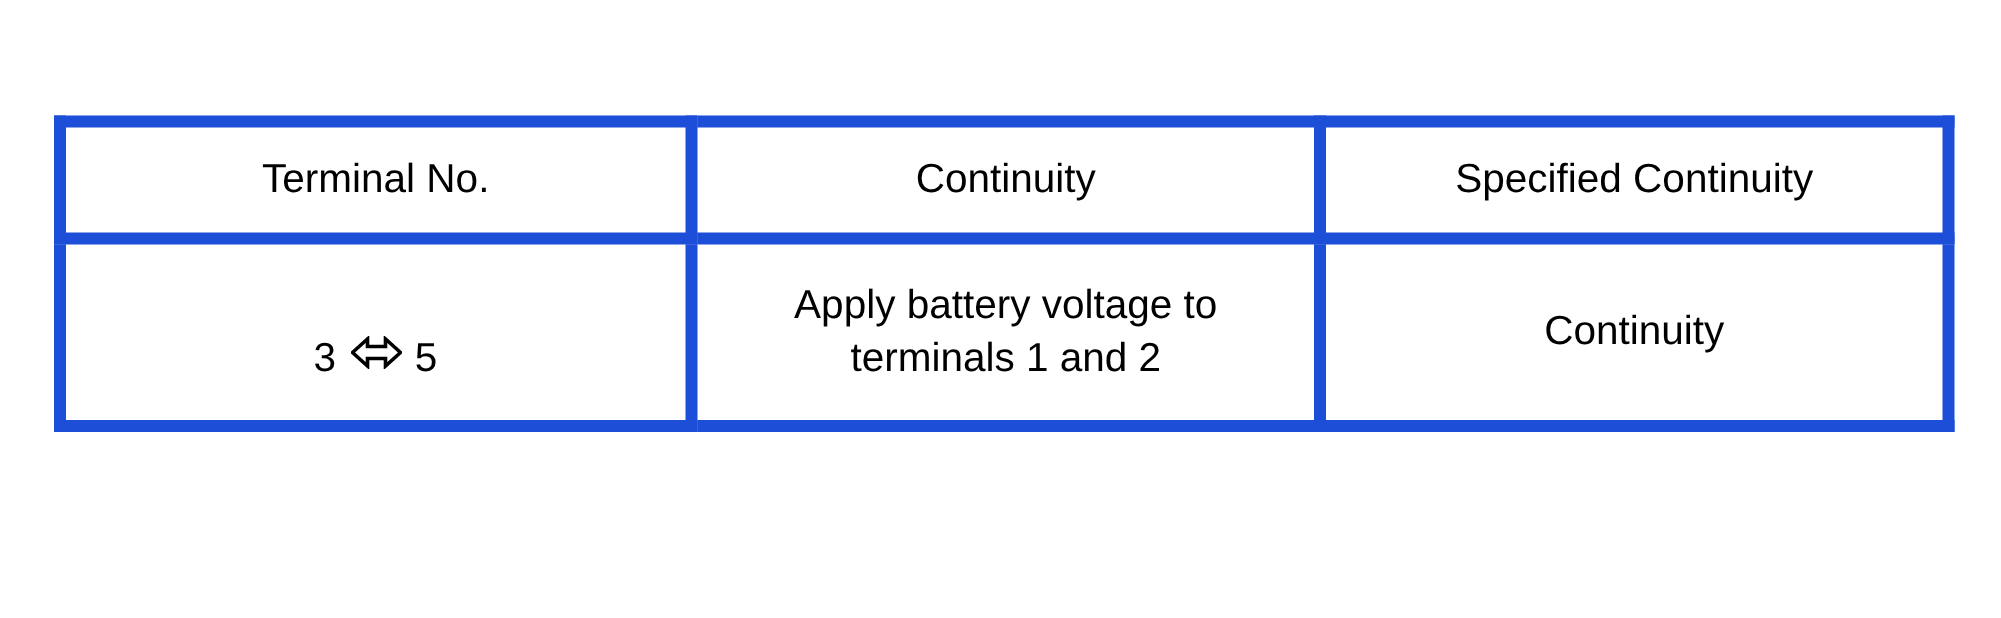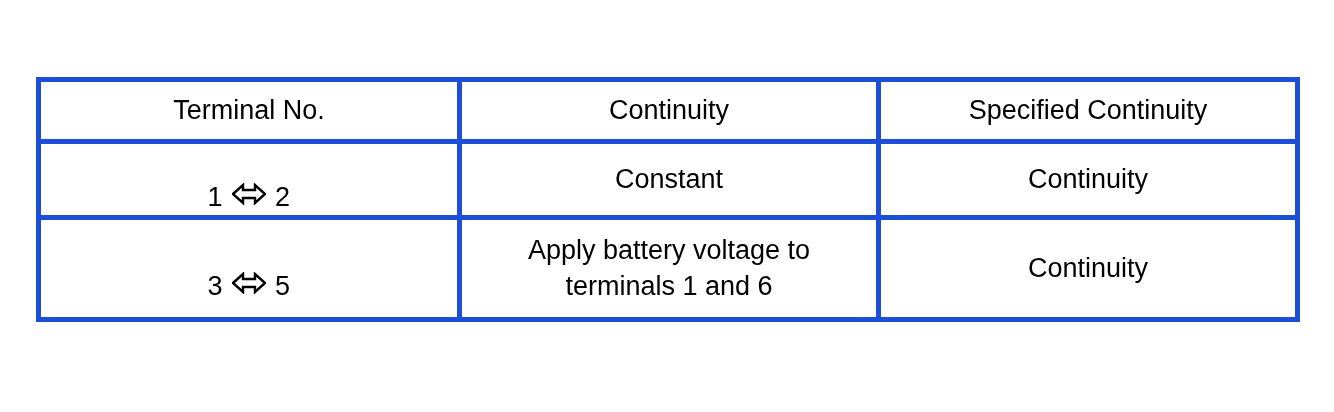--- a/index.html
+++ b/index.html
@@ -30,21 +30,21 @@
     left: 36px;
     top: 77px;
     width: 1259px;
     height: 211px;
     border-collapse: collapse;
     table-layout: fixed;
     background: #ffffff;
   }
 
   .spec-table td {
-    border: 5px solid #1d4ed8;
+    border: 8px solid #1d4ed8;
     text-align: center;
     vertical-align: middle;
     font-family: "Liberation Sans", sans-serif;
     font-size: 27px;
     line-height: 1.32;
     color: #000000;
     padding: 0 6px;
     white-space: pre-line;
   }
 
@@ -92,39 +92,29 @@
       <col class="col-condition">
       <col class="col-specified">
     </colgroup>
     <tbody>
       <tr class="row-head">
         <td>Terminal No.</td>
         <td>Continuity</td>
         <td>Specified Continuity</td>
       </tr>
 
-      <tr class="row-one">
-        <td>
-          <span class="terminal-pair"><span>1</span><span class="arrow-glyph">
-              <svg width="34" height="22" viewBox="0 0 34 22" aria-hidden="true">
-                <polygon points="1,11 11,2 11,7 23,7 23,2 33,11 23,20 23,15 11,15 11,20" fill="none" stroke="#000000" stroke-width="2.4" stroke-linejoin="miter"></polygon>
-              </svg></span><span>2</span></span>
-        </td>
-        <td>Constant</td>
-        <td>Continuity</td>
-      </tr>
 
       <tr class="row-two">
         <td>
           <span class="terminal-pair"><span>3</span><span class="arrow-glyph">
               <svg width="34" height="22" viewBox="0 0 34 22" aria-hidden="true">
                 <polygon points="1,11 11,2 11,7 23,7 23,2 33,11 23,20 23,15 11,15 11,20" fill="none" stroke="#000000" stroke-width="2.4" stroke-linejoin="miter"></polygon>
               </svg></span><span>5</span></span>
         </td>
         <td>Apply battery voltage to
-terminals 1 and 6</td>
+terminals 1 and 2</td>
         <td>Continuity</td>
       </tr>
     </tbody>
   </table>
 
 
 </div>
 
 </body></html>

